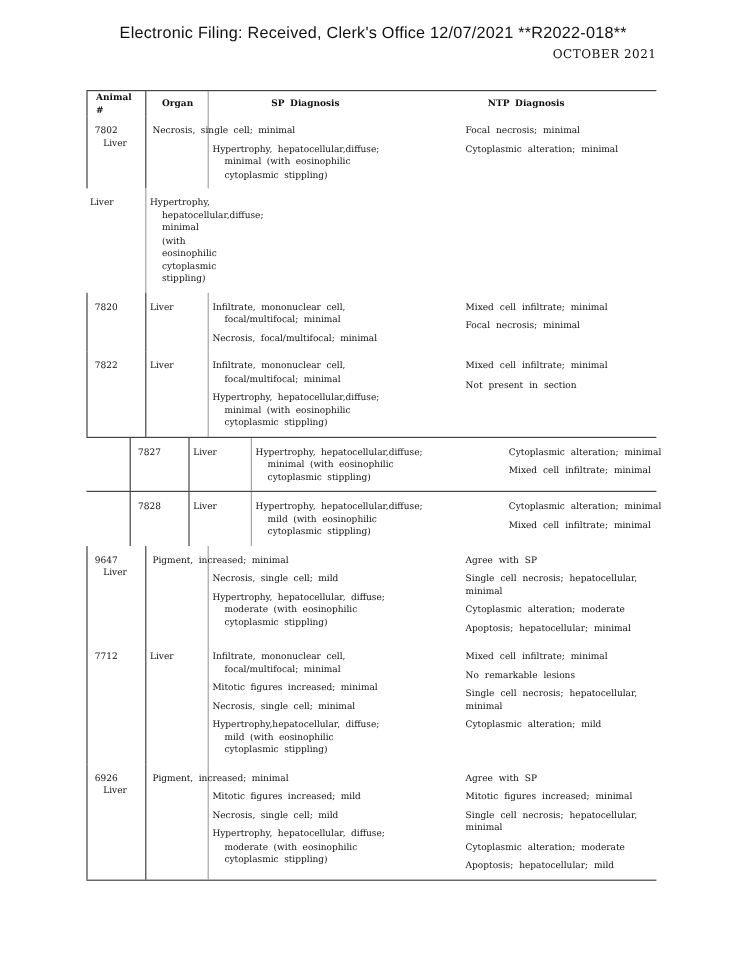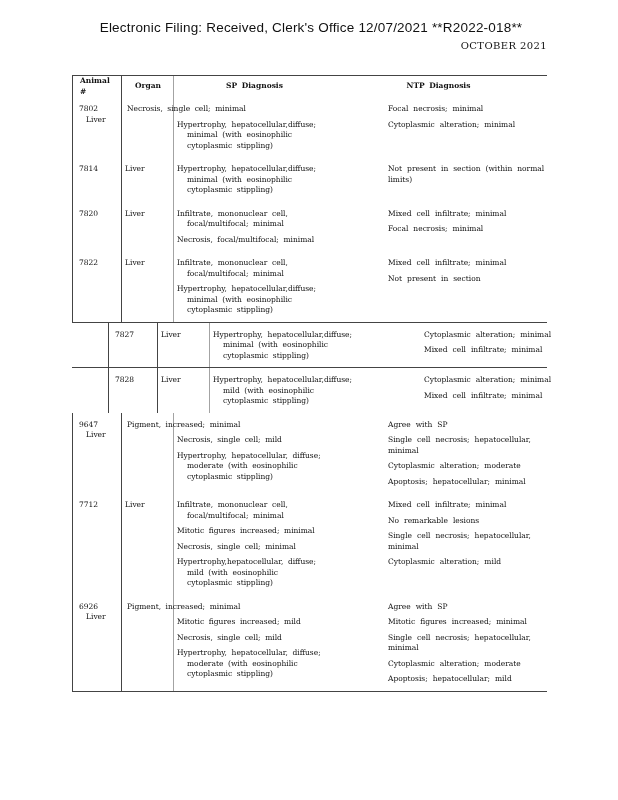--- a/index.html
+++ b/index.html
@@ -97,31 +97,25 @@
             <div class="sp-entry">Necrosis, single cell; minimal</div>
             <div class="sp-entry">Hypertrophy, hepatocellular,diffuse; minimal (with eosinophilic cytoplasmic stippling)</div>
           </div>
     <div class="cell c-ntp">
             <div class="ntp-entry">Focal necrosis; minimal</div>
             <div class="ntp-entry">Cytoplasmic alteration; minimal</div>
           </div>
   </div>
 
   <div class="trow">
-    <div class="cell c-animal">
-      <span class="animal-no">7814</span><span class="organ-inline"></span>
-    </div>
-    <div class="cell c-organ">
-      <span class="organ-label">Liver</span>
-    </div>
-    <div class="cell c-sp">
-            <div class="sp-entry">Hypertrophy, hepatocellular,diffuse; minimal (with eosinophilic cytoplasmic stippling)</div>
-          </div>
-    <div class="cell c-ntp">
-            <div class="ntp-entry">Not present in section (within normal limits)</div>
+    <div class="cell c-organ">
+      <span class="organ-label">Liver</span>
+    </div>
+    <div class="cell c-sp">
+            <div class="sp-entry">Hypertrophy, hepatocellular,diffuse; minimal (with eosinophilic cytoplasmic stippling)</div>
           </div>
   </div>
 
   <div class="trow">
     <div class="cell c-animal">
       <span class="animal-no">7820</span><span class="organ-inline"></span>
     </div>
     <div class="cell c-organ">
       <span class="organ-label">Liver</span>
     </div>

